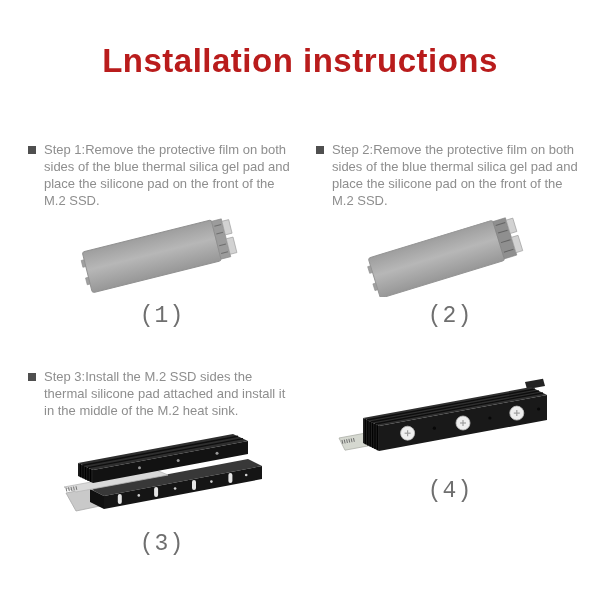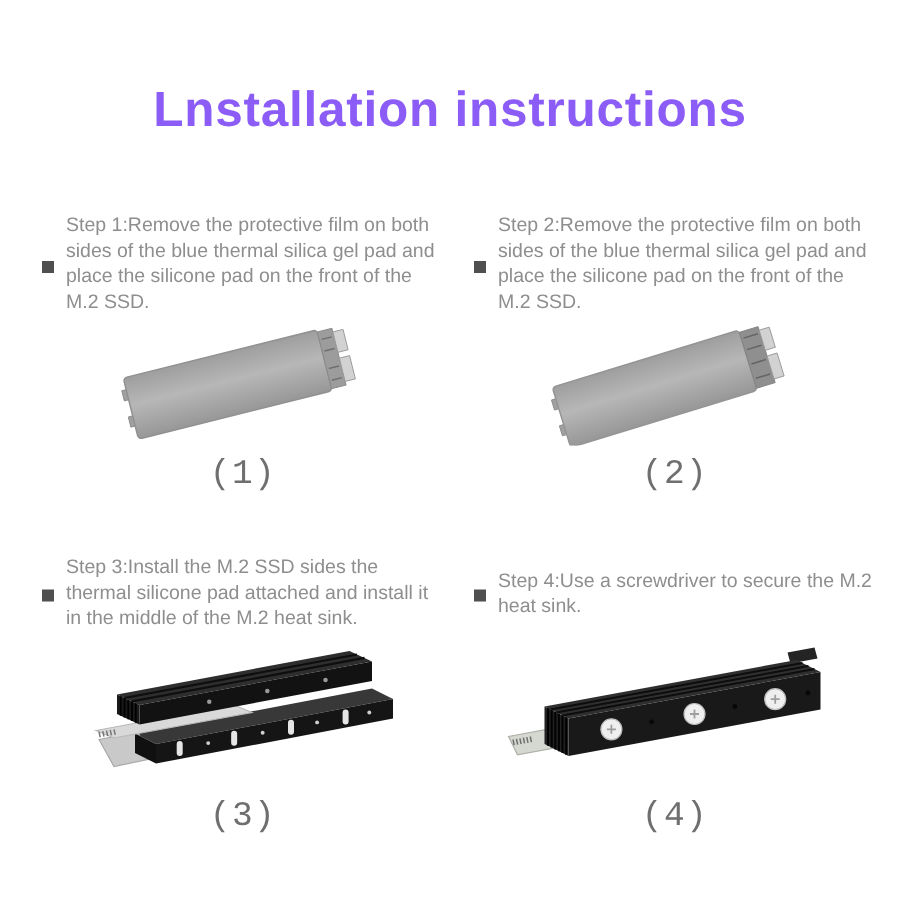--- a/index.html
+++ b/index.html
@@ -1,30 +1,30 @@
 <!DOCTYPE html>
 <html><head>
 <meta charset="utf-8">
 <style>
   html,body { margin:0; padding:0; background:#ffffff; }
   .page {
     position:relative; width:600px; height:600px; background:#ffffff;
     font-family:"Liberation Sans", sans-serif; overflow:hidden;
   }
   .title {
-    position:absolute; top:54px; left:0; width:100%; margin:0;
+    position:absolute; top:42px; left:0; width:100%; margin:0;
     text-align:center; font-size:33px; font-weight:700;
-    color:#8b5cf6; letter-spacing:0.5px;
+    color:#b91c1c; letter-spacing:0.5px;
   }
   .cell { position:absolute; width:272px; }
   .c1 { left:26px;  top:141px; }
   .c2 { left:314px; top:141px; }
   .c3 { left:26px;  top:368px; }
   .c4 { left:314px; top:368px; }
-  .step-row { display:flex; align-items:center; }
+  .step-row { display:flex; align-items:flex-start; }
   .c3 .step-row, .c4 .step-row { min-height:53px; }
   .bullet {
     width:8px; height:8px; background:#4f4f4f; flex:none;
     margin:5px 8px 0 2px;
   }
   .step-text {
     font-size:13px; line-height:17px; color:#8e8e8e; width:252px;
   }
   .figure { display:flex; justify-content:center; align-items:flex-end; }
   .c1 .figure, .c2 .figure { height:88px; }
@@ -163,24 +163,20 @@
             <line x1="28" y1="38.7" x2="28" y2="51.7"></line>
             <line x1="30.5" y1="39.8" x2="30.5" y2="52.8"></line>
           </g>
         </g>
       </svg>
     </div>
     <div class="figure-label">(3)</div>
   </div>
 
   <div class="cell c4">
-    <div class="step-row">
-      <span class="bullet"></span>
-      <span class="step-text">Step 4:Use a screwdriver to secure the M.2 heat sink.</span>
-    </div>
     <div class="figure">
       <svg width="230" height="98" viewBox="0 0 230 98">
 
         <g>
           <polygon points="4,64 32,58.8 38,71 10,76.2" fill="#d5d8d0" stroke="#adb0a8" stroke-width="0.8"></polygon>
           <g stroke="#6f6f6f" stroke-width="1">
             <line x1="7" y1="66" x2="7.8" y2="69.8"></line>
             <line x1="9.3" y1="65.6" x2="10.1" y2="69.4"></line>
             <line x1="11.6" y1="65.2" x2="12.4" y2="69"></line>
             <line x1="13.9" y1="64.8" x2="14.7" y2="68.6"></line>

